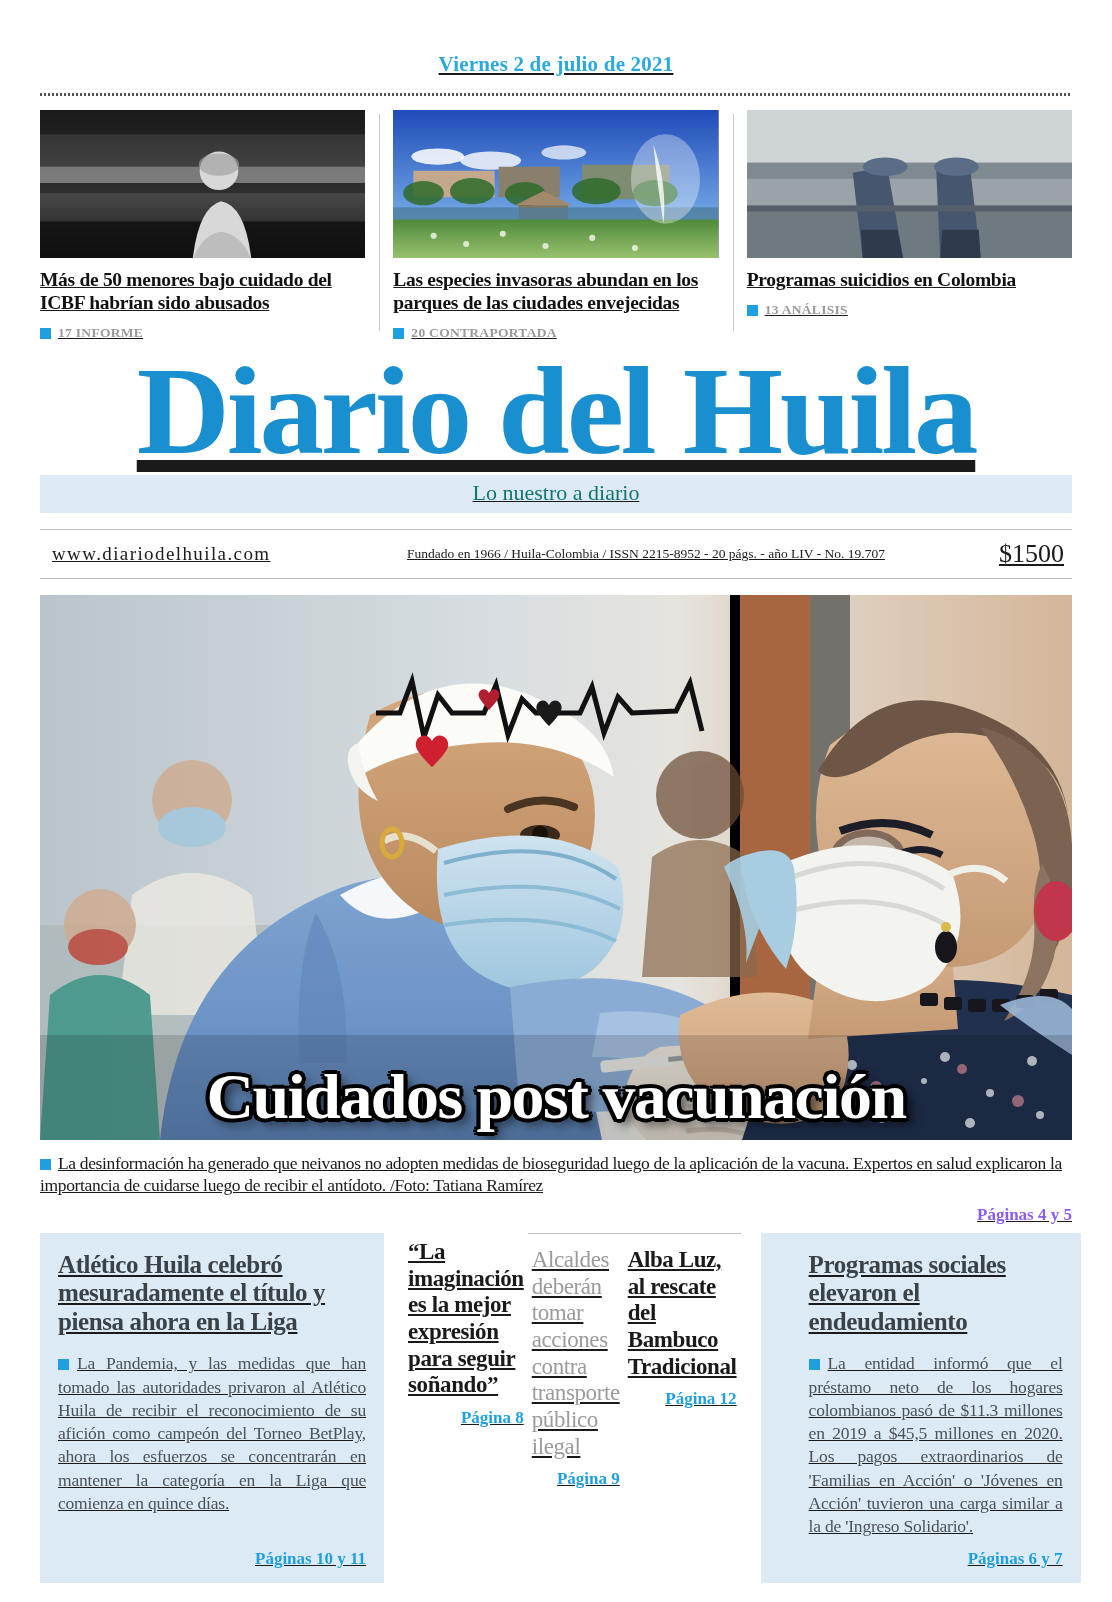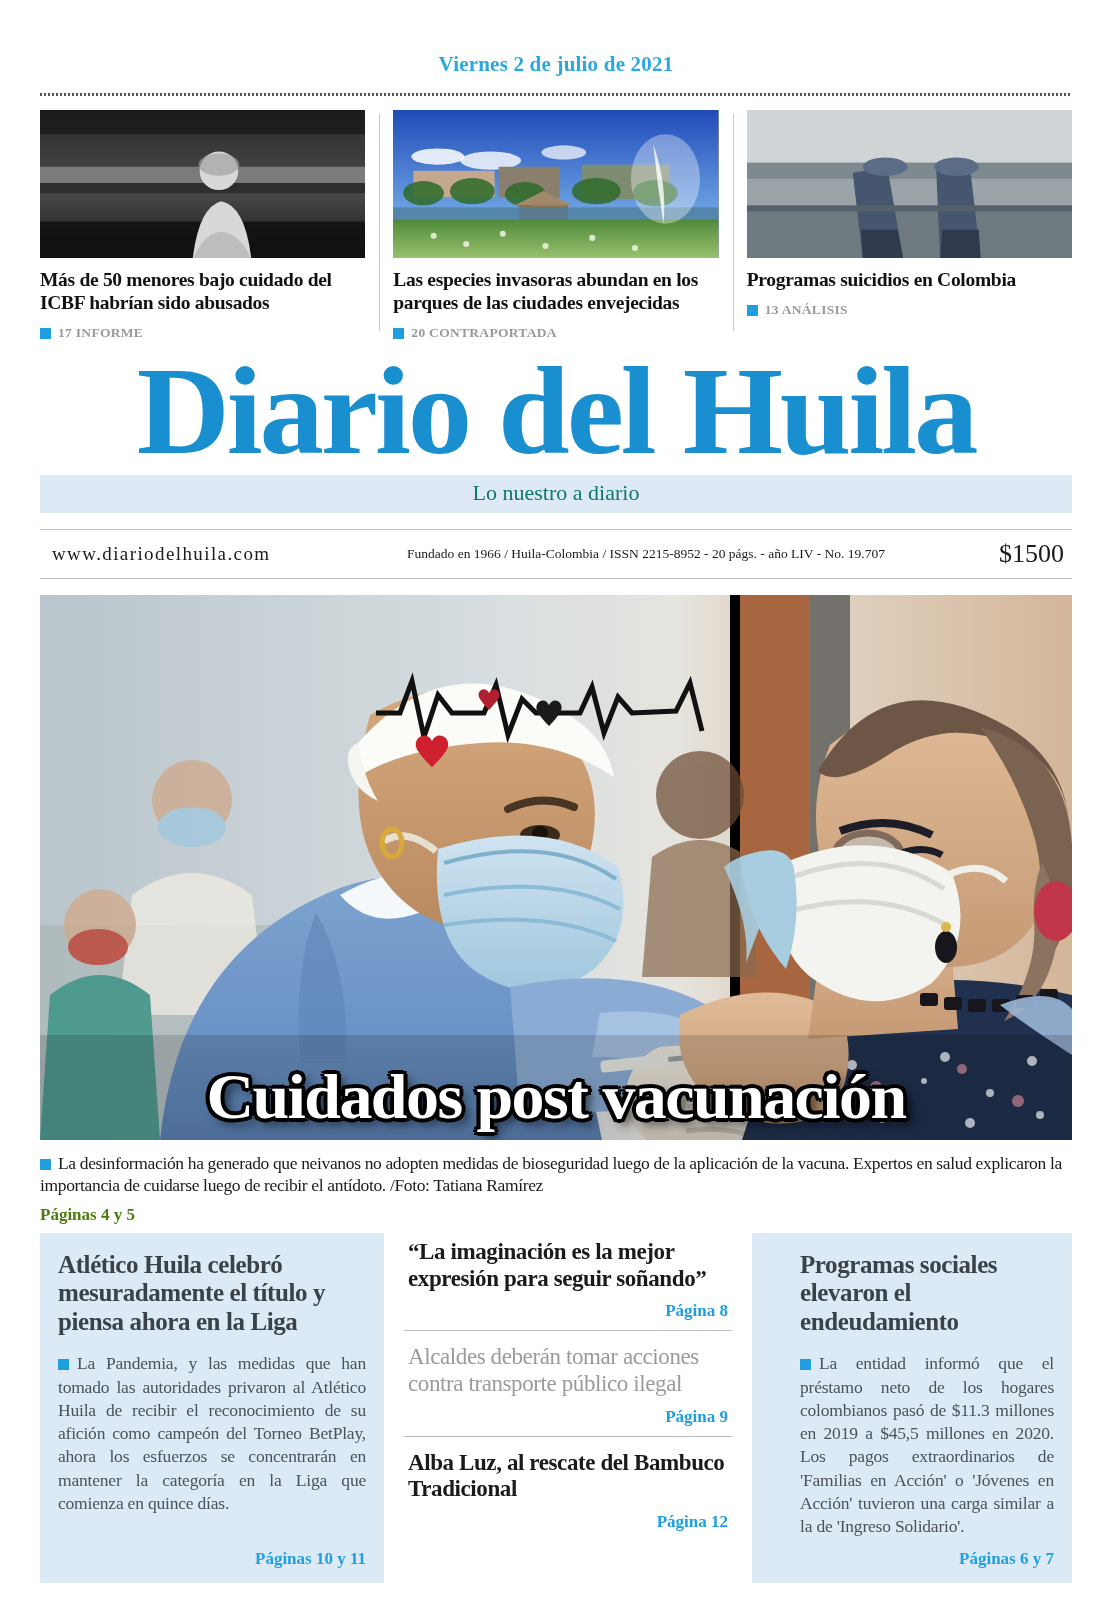--- a/index.html
+++ b/index.html
@@ -7,21 +7,21 @@
     background: #ffffff;
   }
   body {
     width: 1112px;
     height: 1602px;
     font-family: "Liberation Serif", "DejaVu Serif", serif;
     color: #1a1a1a;
     overflow: hidden;
     position: relative;
   }
-  .page { width: 1112px; height: 1546px; position: relative; box-sizing: border-box; }
+  .page { width: 1112px; height: 1546px; position: relative; box-sizing: border-box; text-decoration: underline; }
 
   
   .datebar {
     text-align: center;
     padding-top: 52px;
     padding-bottom: 6px;
   }
   .datebar-text {
     color: #2ca8e0;
     font-size: 21px;
@@ -183,43 +183,43 @@
     margin: 12px 40px 0 40px;
     font-size: 17.5px;
     line-height: 1.28;
     color: #1a1a1a;
     font-family: "Liberation Serif", serif;
     letter-spacing: -0.35px;
   }
   .lead .sq { margin-right: 7px; position: relative; top: 1px; }
   .pagref-top {
     margin: 8px 40px 0 40px;
-    text-align: left;
-    color: #4d7c0f;
+    text-align: right;
+    color: #8b5cf6;
     font-size: 17px;
     font-weight: 700;
     font-family: "Liberation Serif", serif;
   }
 
   
   .bottom {
     display: flex;
     margin: 8px 40px 0 40px;
     gap: 14px;
     height: 350px;
   }
   .col-left, .col-right {
     background: #dceaf5;
     padding: 18px 18px 14px 18px;
     box-sizing: border-box;
     display: flex;
     flex-direction: column;
   }
   .col-left { flex: 0 0 344px; justify-content: flex-end; }
-  .col-mid  { flex: 1 1 auto; padding: 0 6px; box-sizing: border-box; display:flex; flex-direction:column; }
+  .col-mid  { flex: 1 1 auto; padding: 0 6px; box-sizing: border-box; display:flex; flex-direction:row; }
   .col-right { flex: 0 0 320px; padding-left: 48px; }
 
   .col-head {
     font-size: 25px;
     font-weight: 700;
     line-height: 1.14;
     color: #3a4248;
     font-family: "Liberation Serif", serif;
     letter-spacing: -0.4px;
   }

